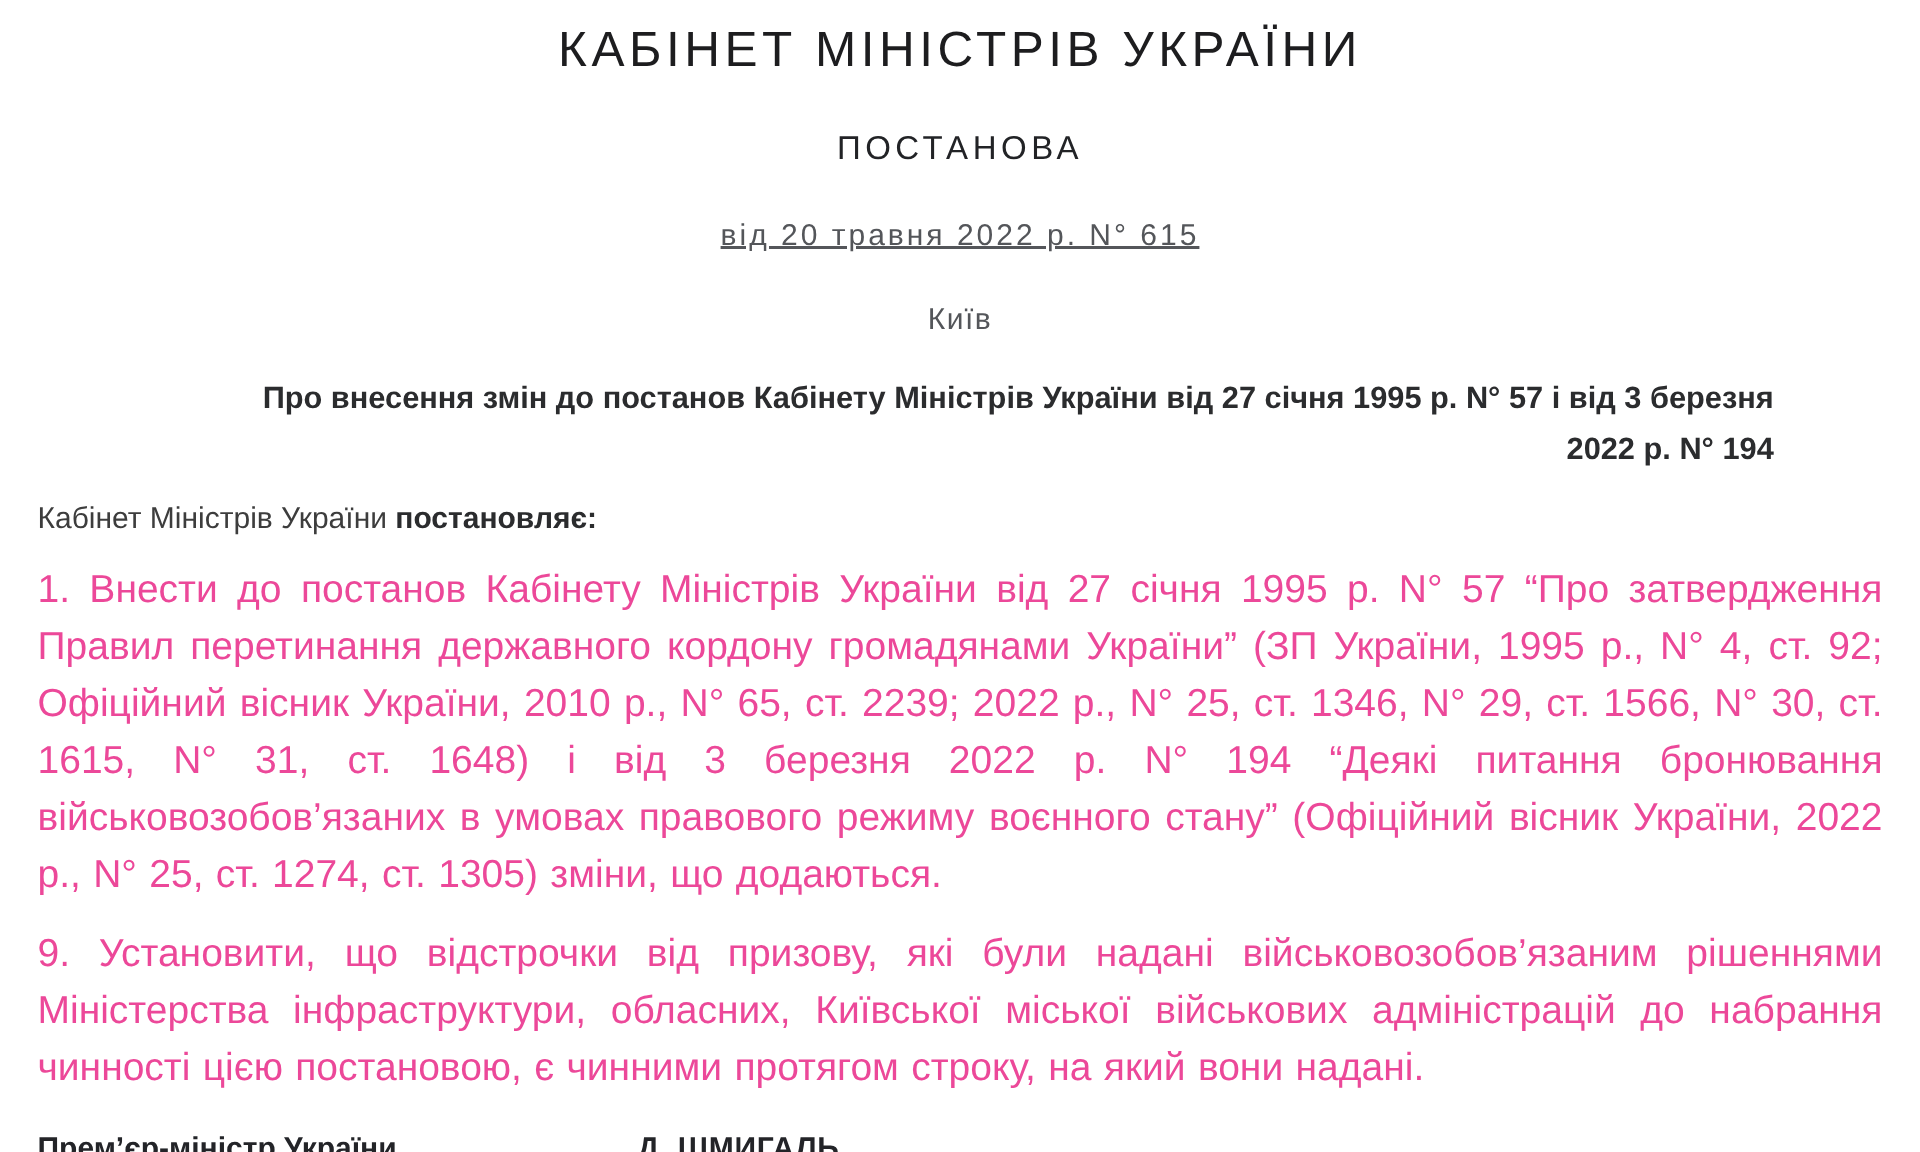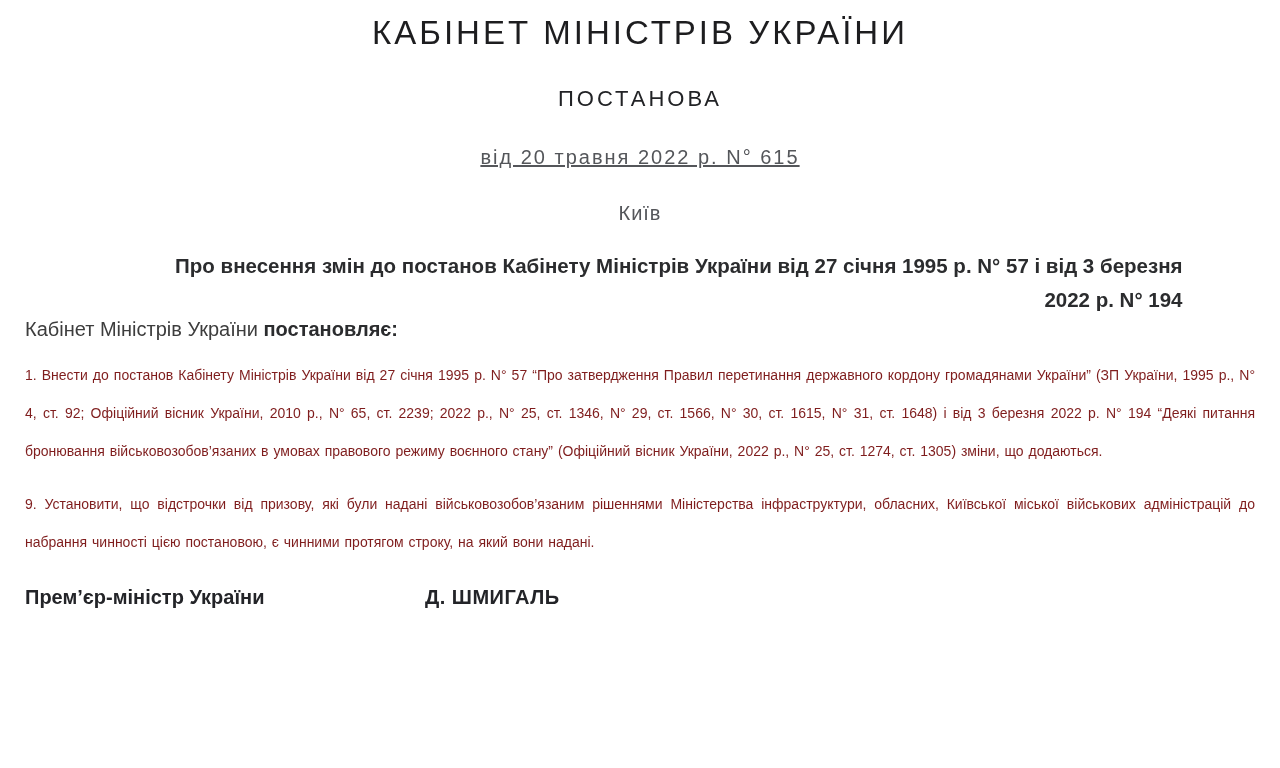--- a/index.html
+++ b/index.html
@@ -57,34 +57,35 @@
   .doc-subject {
     margin: 25px auto 0;
     max-width: 1085px;
     text-align: right;
     font-size: 20.5px;
     line-height: 34px;
     font-weight: 700;
     color: #2b2c2e;
   }
   .preamble {
+    margin-top: 17px;
     font-size: 20px;
     line-height: 24px;
     color: #3d3d3d;
   }
   .preamble .verb {
     font-weight: 700;
     color: #2b2c2e;
   }
   .body-paragraph {
     margin: 15px 0 0;
-    font-size: 14px;
+    font-size: 26px;
     line-height: 38px;
     text-align: justify;
-    color: #7f1d1d;
+    color: #ec4899;
     word-spacing: 1px;
   }
   .signature-row {
     margin-top: 24px;
     display: flex;
     align-items: flex-end;
     font-size: 20px;
     line-height: 24px;
     font-weight: 700;
     color: #232428;

